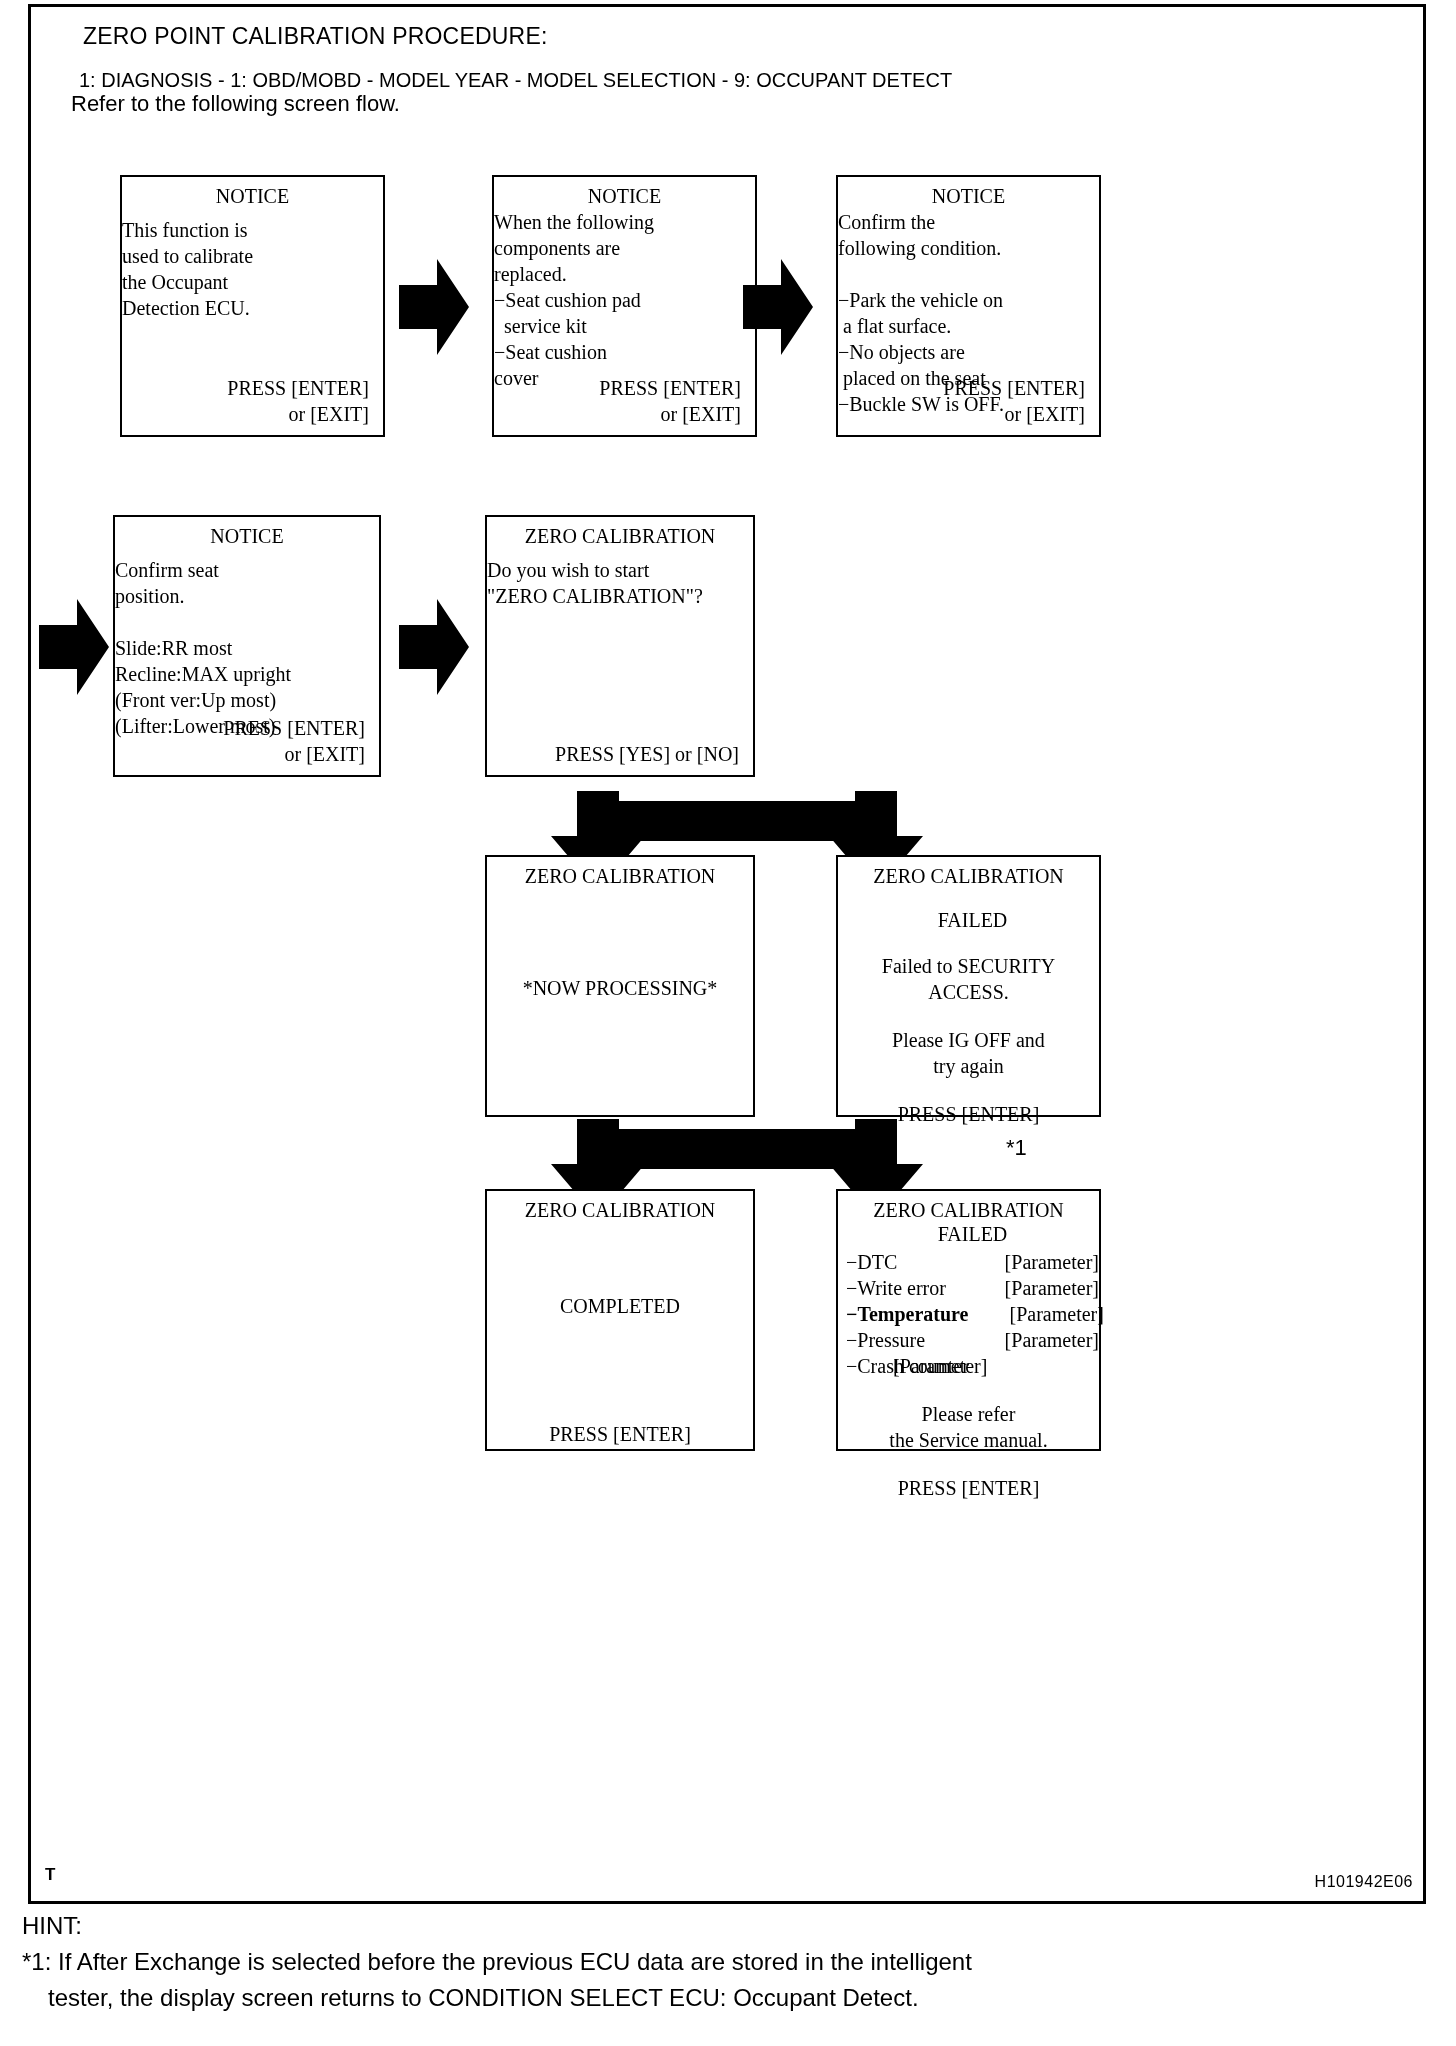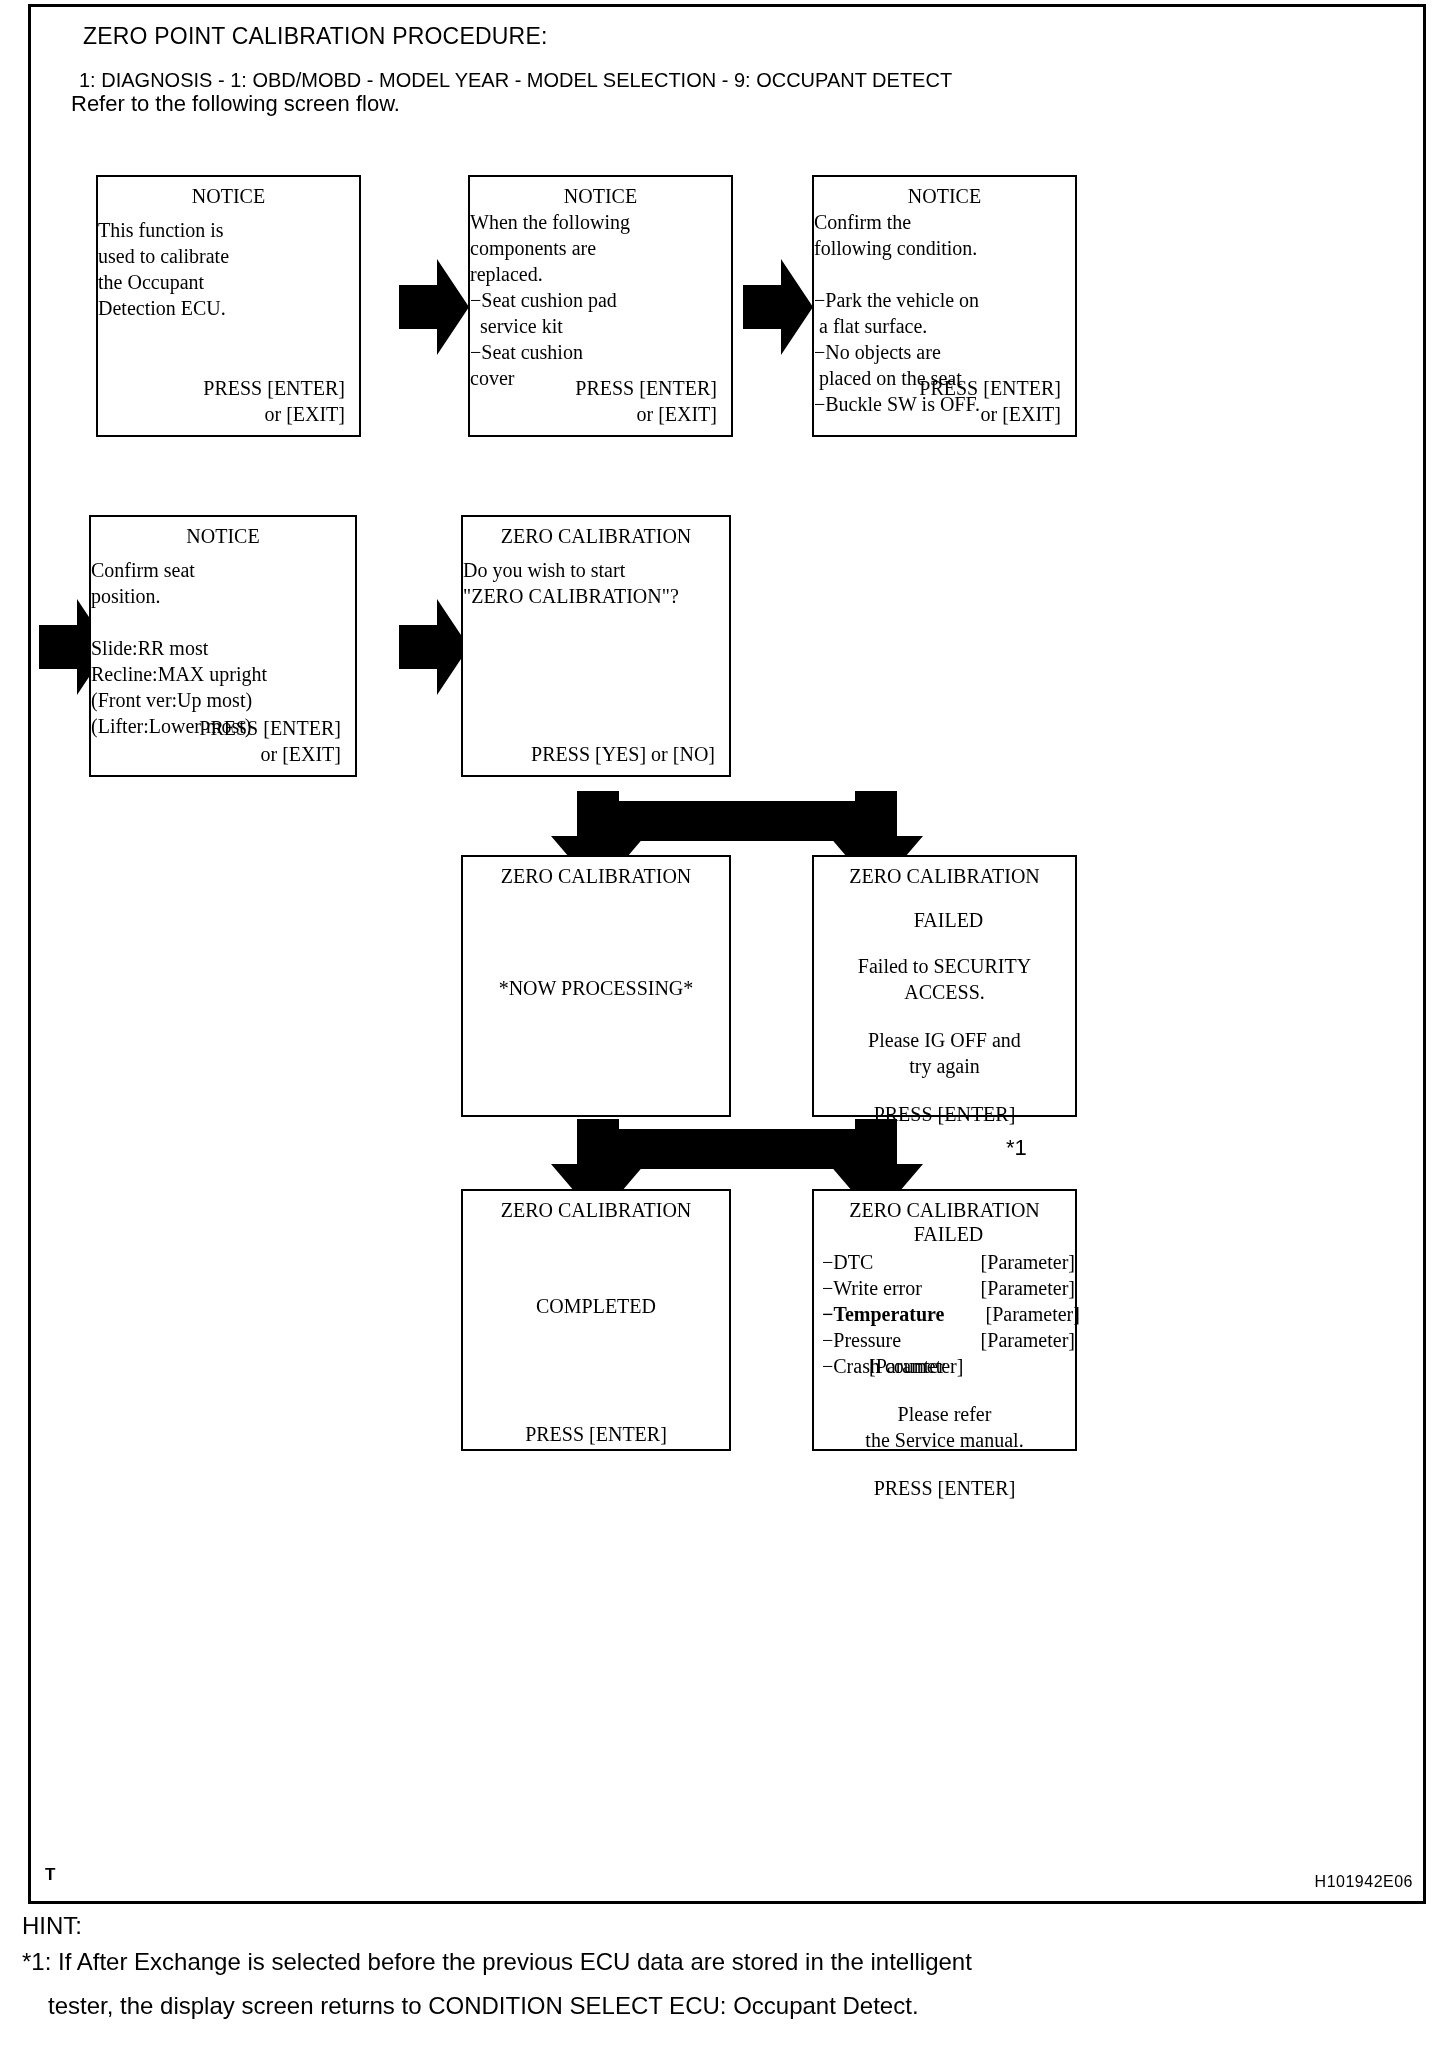--- a/index.html
+++ b/index.html
@@ -55,20 +55,21 @@
 
   
   .screen-box {
     position: absolute;
     border: 2px solid #000;
     box-sizing: border-box;
     background: #fff;
     font-family: "Liberation Serif", serif;
     font-size: 20px;
     line-height: 26px;
+    margin-left: 24px;
   }
   .screen-title {
     text-align: center;
     margin-top: 6px;
     white-space: nowrap;
   }
   .screen-subtitle {
     text-align: center;
     white-space: nowrap;
     padding-left: 8px;
@@ -138,21 +139,21 @@
   #hint-block {
     position: absolute;
     left: 22px;
     top: 1908px;
     width: 1400px;
     font-size: 24px;
     line-height: 36px;
   }
   #hint-label { white-space: nowrap; }
   #hint-line1 { white-space: nowrap; }
-  #hint-line2 { white-space: nowrap; padding-left: 26px; margin-top: 8px; }
+  #hint-line2 { white-space: nowrap; padding-left: 26px; }
 </style>
 </head>
 <body>
 
 <div id="figure-frame">
 
   <div id="proc-title">ZERO POINT CALIBRATION PROCEDURE:</div>
   <div id="proc-path">1: DIAGNOSIS - 1: OBD/MOBD - MODEL YEAR - MODEL SELECTION - 9: OCCUPANT DETECT</div>
   <div id="proc-refer">Refer to the following screen flow.</div>
 

